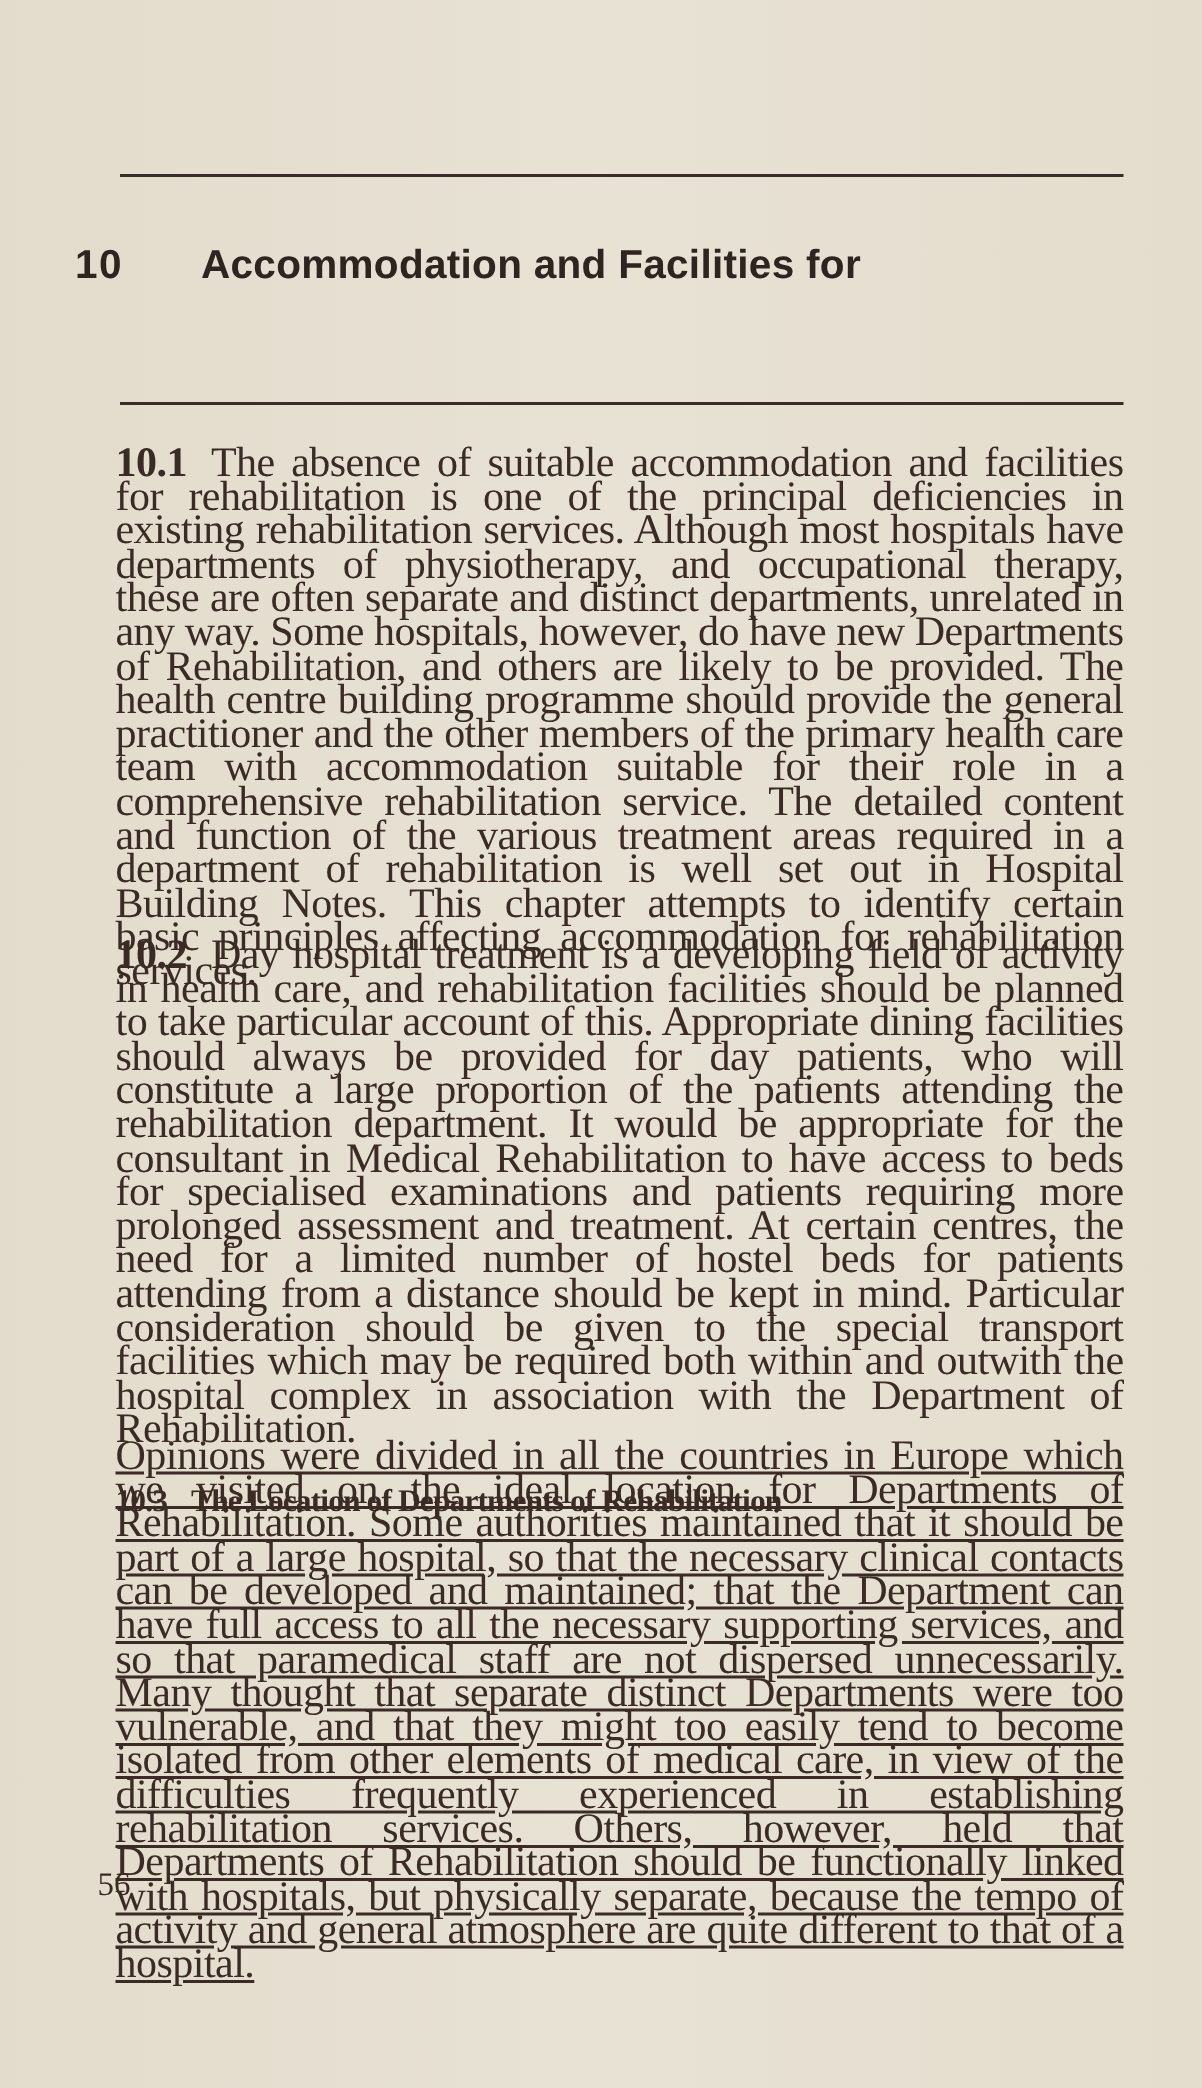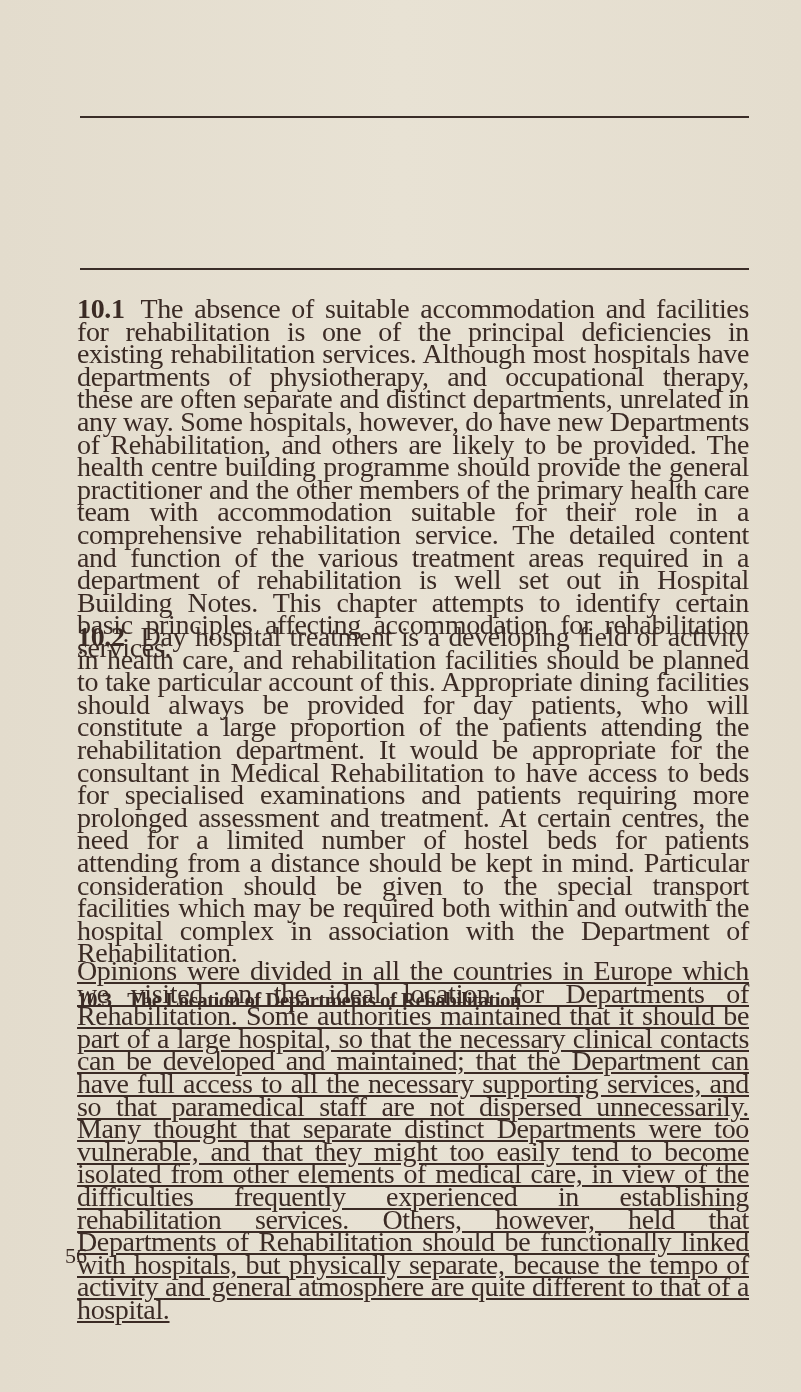--- a/index.html
+++ b/index.html
@@ -85,20 +85,21 @@
     font-size: 22px;
     color: #3b2b25;
   }
 </style>
 </head>
 <body>
 
 <div class="rule top"></div>
 
 <div class="chapter-heading">
+  <div class="line1"><span class="num">10</span><span>Accommodation and Facilities for</span></div>
 </div>
 
 <div class="rule bottom"></div>
 
 <div class="body-text p1">
   <span class="para-num">10.1</span><span>The absence of suitable accommodation and facilities for rehabilitation is one of the principal deficiencies in existing rehabilitation services. Although most hospitals have departments of physiotherapy, and occupational therapy, these are often separate and distinct departments, unrelated in any way. Some hospitals, however, do have new Departments of Rehabilitation, and others are likely to be provided. The health centre building programme should provide the general practitioner and the other members of the primary health care team with accommodation suitable for their role in a comprehensive rehabilitation service. The detailed content and function of the various treatment areas required in a department of rehabilitation is well set out in Hospital Building Notes. This chapter attempts to identify certain basic principles affecting accommodation for rehabilitation services.</span>
 </div>
 
 <div class="body-text p2">
   <span class="para-num">10.2</span><span>Day hospital treatment is a developing field of activity in health care, and rehabilitation facilities should be planned to take particular account of this. Appropriate dining facilities should always be provided for day patients, who will constitute a large proportion of the patients attending the rehabilitation department. It would be appropriate for the consultant in Medical Rehabilitation to have access to beds for specialised examinations and patients requiring more prolonged assessment and treatment. At certain centres, the need for a limited number of hostel beds for patients attending from a distance should be kept in mind. Particular consideration should be given to the special transport facilities which may be required both within and outwith the hospital complex in association with the Department of Rehabilitation.</span>

